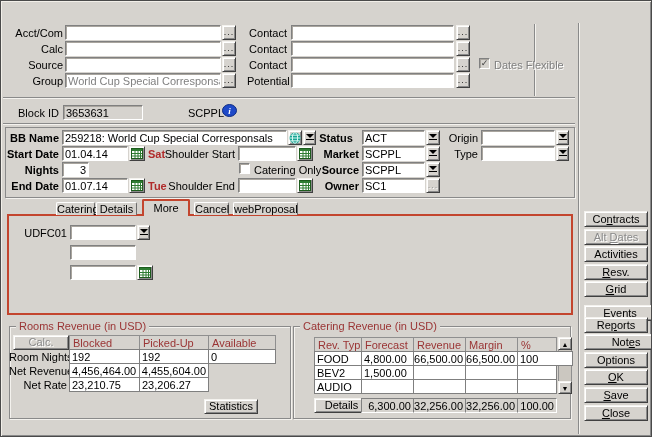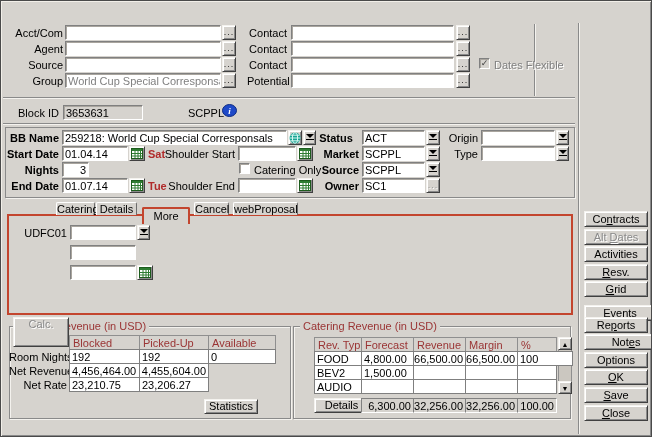--- a/index.html
+++ b/index.html
@@ -193,36 +193,36 @@
     <svg width="12" height="11" viewBox="0 0 12 11">
         <rect x="0.5" y="0.5" width="11" height="10" fill="#fff" stroke="#1d5c1d"></rect>
         <rect x="1" y="1" width="10" height="2" fill="#2e7d32"></rect>
         <path d="M1 5.5h10M1 8h10M4 3v7M7 3v7M9.5 3v7" stroke="#2e7d32" fill="none"></path>
       </svg>
   </div>
 
   <div class="grp" style="left:8px;top:325px;width:282px;height:93px;">
     <div class="grp-title">Rooms Revenue (in  USD)</div>
   </div>
-  <div class="b3 disb" style="left:12px;top:316px;width:56px;height:30px;">Calc.</div>
+  <div class="b3 disb" style="left:12px;top:334px;width:56px;height:15px;">Calc.</div>
   <div class="b3" style="left:203px;top:398px;width:54px;height:15px;">Statistics</div>
 
   <div class="grp" style="left:292px;top:325px;width:278px;height:93px;">
     <div class="grp-title">Catering Revenue (in  USD)</div>
   </div>
   <div class="b3" style="left:313px;top:397px;width:55px;height:15px;">Details</div>
 
   <div class="sbtrack" style="left:557px;top:336px;width:14px;height:57px;"></div>
   <div class="b3 sb-arrow" style="left:557px;top:336px;width:14px;height:13px;">▲</div>
   <div class="b3 sb-arrow" style="left:557px;top:380px;width:14px;height:13px;">▼</div>
 
 <div class="lbl" style="left: 8px; top: 26px; width: 54px;">Acct/Com</div>
     <div class="fld" style="left: 64px; top: 24px; width: 156px;"></div>
     <div class="b3 dots" style="left: 221px; top: 24px; width: 14px; height: 15px;">...</div>
-    <div class="lbl" style="left: 8px; top: 42px; width: 54px;">Agent</div>
+    <div class="lbl" style="left: 8px; top: 42px; width: 54px;">Calc</div>
     <div class="fld" style="left: 64px; top: 40px; width: 156px;"></div>
     <div class="b3 dots" style="left: 221px; top: 40px; width: 14px; height: 15px;">...</div>
     <div class="lbl" style="left: 8px; top: 58px; width: 54px;">Source</div>
     <div class="fld" style="left: 64px; top: 56px; width: 156px;"></div>
     <div class="b3 dots" style="left: 221px; top: 56px; width: 14px; height: 15px;">...</div>
     <div class="lbl" style="left: 8px; top: 74px; width: 54px;">Group</div>
     <div class="fld disfld" style="left: 64px; top: 72px; width: 156px;">World Cup Special Corresponsals</div>
     <div class="b3 dots" style="left: 221px; top: 72px; width: 14px; height: 15px;">...</div>
     <div class="lbl" style="left: 246px; top: 26px; width: 40px;">Contact</div>
     <div class="fld" style="left: 290px; top: 24px; width: 163px;"></div>
@@ -232,21 +232,21 @@
     <div class="b3 dots" style="left: 455px; top: 40px; width: 14px; height: 15px;">...</div>
     <div class="lbl" style="left: 246px; top: 58px; width: 40px;">Contact</div>
     <div class="fld" style="left: 290px; top: 56px; width: 163px;"></div>
     <div class="b3 dots" style="left: 455px; top: 56px; width: 14px; height: 15px;">...</div>
     <div class="lbl" style="left: 246px; top: 74px; width: 40px;">Potential</div>
     <div class="fld" style="left: 290px; top: 72px; width: 163px;"></div>
     <div class="b3 dots" style="left: 455px; top: 72px; width: 14px; height: 15px;">...</div>
     <div class="tab" style="left: 10px; top: 201px; width: 25px; height: 13px; margin-left: 48px;">Rooms</div>
     <div class="tab" style="left: 55px; top: 201px; width: 39px; height: 13px;">Catering</div>
     <div class="tab" style="left: 95px; top: 201px; width: 41px; height: 13px;">Details</div>
-    <div class="tab active" style="left: 141px; top: 198px; width: 48px; height: 17px; margin-top: 8px;">More</div>
+    <div class="tab active" style="left: 141px; top: 198px; width: 48px; height: 17px;">More</div>
     <div class="tab" style="left: 193px; top: 201px; width: 35px; height: 13px;">Cancel</div>
     <div class="tab" style="left: 232px; top: 201px; width: 65px; height: 13px;">webProposal</div>
     <div class="b3" style="left: 583px; top: 210px; width: 64px; height: 16px; line-height: 14px;">Co<u>n</u>tracts</div>
     <div class="b3 disb" style="left: 583px; top: 228px; width: 64px; height: 16px; line-height: 14px;">Alt <u>D</u>ates</div>
     <div class="b3" style="left: 583px; top: 245px; width: 64px; height: 16px; line-height: 14px;">Activities</div>
     <div class="b3" style="left: 583px; top: 263px; width: 64px; height: 16px; line-height: 14px;"><u>R</u>esv.</div>
     <div class="b3" style="left: 583px; top: 280px; width: 64px; height: 16px; line-height: 14px;"><u>G</u>rid</div>
     <div class="b3" style="left: 583px; top: 304px; width: 72px; height: 16px; line-height: 14px;"><u>E</u>vents</div>
     <div class="b3" style="left: 583px; top: 316px; width: 64px; height: 16px; line-height: 14px;">Re<u>p</u>orts</div>
     <div class="b3" style="left: 583px; top: 333px; width: 84px; height: 16px; line-height: 14px;">Not<u>e</u>s</div>

